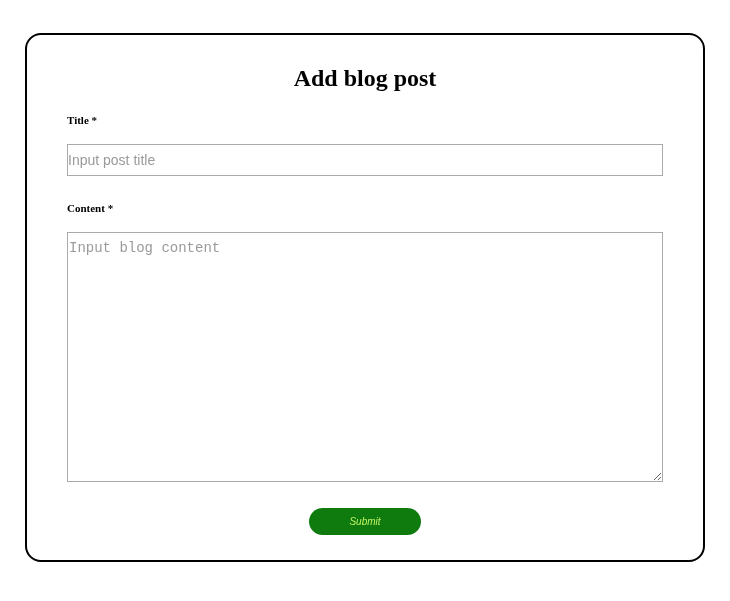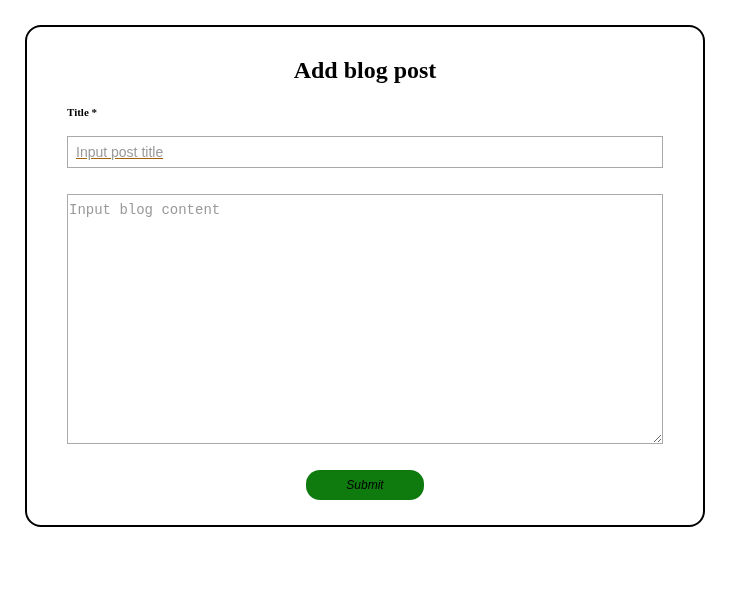--- a/index.html
+++ b/index.html
@@ -10,44 +10,43 @@
     body {
       font-family: Georgia, 'Times New Roman', serif;
       background: #fff;
       padding: 25px;
     }
     .card {
       border: 2px solid #000;
       border-radius: 16px;
       padding: 30px 40px 25px 40px;
       width: 680px;
-      margin: 0 auto;
+      margin: 8px auto;
       background: #fff;
     }
     .heading {
       text-align: center;
       font-size: 24px;
       font-weight: bold;
       margin-bottom: 22px;
     }
     .field-label {
       font-weight: bold;
       font-size: 11px;
       margin-bottom: 18px;
       display: block;
     }
     .text-input {
       width: 100%;
       border: 1px solid #aaa;
-      padding: 7px 8px;
+      padding: 7px 0;
       font-size: 14px;
       font-family: Arial, sans-serif;
       color: #a16207;
       margin-bottom: 26px;
-      text-decoration: underline;
     }
     .text-input::placeholder {
       color: #9a9a9a;
       font-family: Arial, sans-serif;
     }
     .textarea-input {
       width: 100%;
       border: 1px solid #aaa;
       padding: 7px 1px;
       font-size: 14px;
@@ -59,37 +58,38 @@
     }
     .textarea-input::placeholder {
       color: #9a9a9a;
       font-family: 'Courier New', monospace;
     }
     .submit-row {
       text-align: center;
     }
     .submit-btn {
       background: #0f7b0f;
-      color: #000000;
+      color: #bef264;
       border: none;
       border-radius: 14px;
       padding: 8px 40px;
-      font-size: 12px;
+      font-size: 10px;
       font-style: italic;
       font-family: Arial, sans-serif;
       cursor: pointer;
     }
   </style>
 </head>
 <body>
 
 <div class="card">
   <h2 class="heading">Add blog post</h2>
 
   <label class="field-label">Title *</label>
   <input type="text" class="text-input" placeholder="Input post title" style="">
 
+  <label class="field-label">Content *</label>
   <textarea class="textarea-input" placeholder="Input blog content" style=""></textarea>
 
   <div class="submit-row">
     <button class="submit-btn">Submit</button>
   </div>
 </div>
 
 </body></html>

